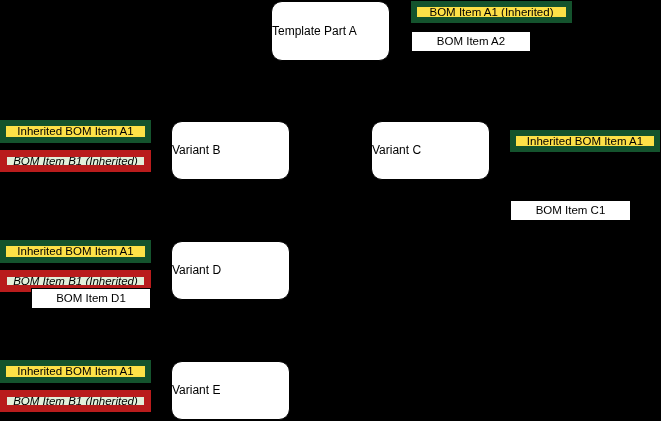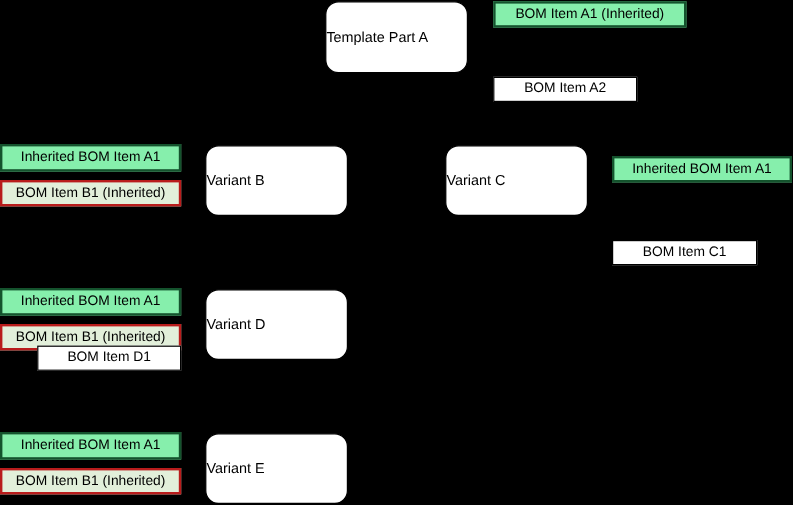--- a/index.html
+++ b/index.html
@@ -34,26 +34,27 @@
     align-items: center;
     justify-content: center;
     font-size: 11.5px;
     line-height: 1.1;
     color: #000000;
     text-align: center;
     white-space: nowrap;
     overflow: hidden;
   }
   .bom-inherited-blue {
-    background: #86efac;
-    border: 2px solid #14532d;
+    background: #fde047;
+    border: 6px solid #14532d;
   }
   .bom-inherited-green {
     background: #e2efda;
-    border: 2px solid #b91c1c;
+    border: 7px solid #b91c1c;
+    font-style: italic;
   }
   .bom-own {
     background: #ffffff;
     border: 1px solid #000000;
   }
 </style>
 </head>
 <body>
 
 <div id="canvas">
@@ -68,21 +69,21 @@
     </div>
     <div class="node" style="left: 171px; top: 241px; width: 119px; height: 59px;">
       <span>Variant D</span>
     </div>
     <div class="node" style="left: 171px; top: 361px; width: 119px; height: 59px;">
       <span>Variant E</span>
     </div>
     <div class="bom bom-inherited-blue" style="left: 411px; top: 1px; width: 161px; height: 22px;">
       <span>BOM Item A1 (Inherited)</span>
     </div>
-    <div class="bom bom-own" style="left: 411px; top: 31px; width: 120px; height: 21px; margin-top: 33px;">
+    <div class="bom bom-own" style="left: 411px; top: 31px; width: 120px; height: 21px;">
       <span>BOM Item A2</span>
     </div>
     <div class="bom bom-inherited-blue" style="left: 0px; top: 120px; width: 151px; height: 23px;">
       <span>Inherited BOM Item A1</span>
     </div>
     <div class="bom bom-inherited-green" style="left: 0px; top: 150px; width: 151px; height: 22px;">
       <span>BOM Item B1 (Inherited)</span>
     </div>
     <div class="bom bom-inherited-blue" style="left: 510px; top: 130px; width: 150px; height: 22px;">
       <span>Inherited BOM Item A1</span>

